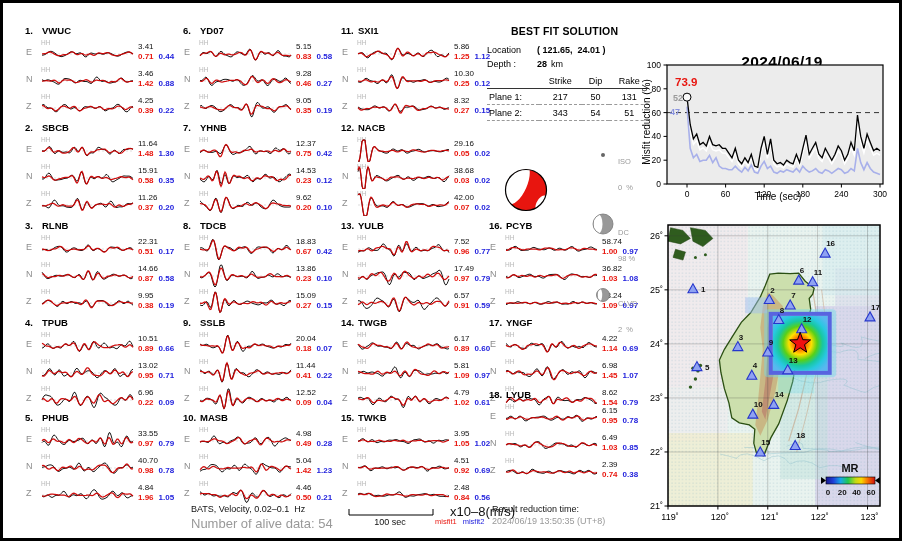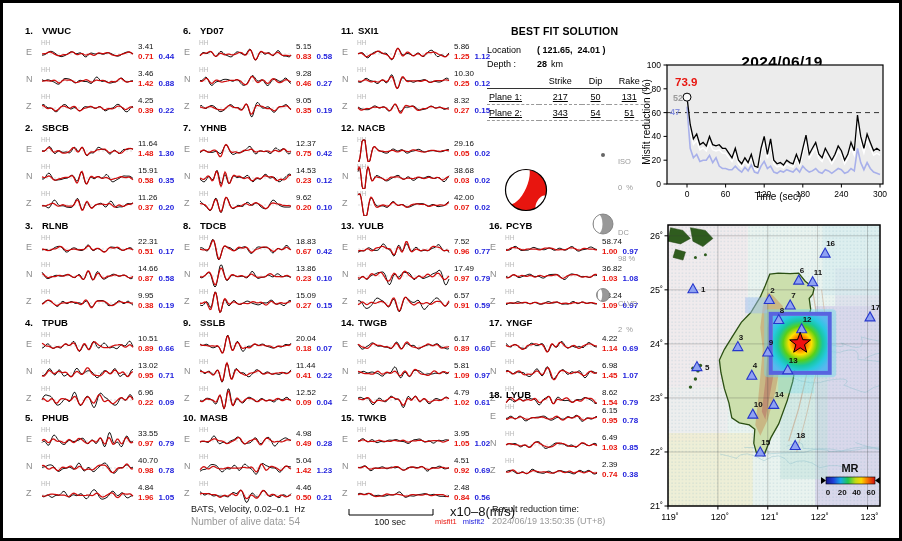--- a/index.html
+++ b/index.html
@@ -25,35 +25,35 @@
   .bf-line{font-size:9px;display:flex;align-items:baseline;margin-bottom:4px;white-space:pre;}
   .bf-lab{width:50px;}
   .bf-bold{font-weight:bold;}
   .bf-unit{margin-left:4px;}
   .mw-line{margin-bottom:2px;}
   .mw-val{font-size:15px;font-weight:bold;letter-spacing:.5px;}
   .bf-table{border-collapse:collapse;font-size:9px;width:162px;margin-top:1px;}
   .bf-table td{padding:2.5px 2px;text-align:center;}
   .bf-table td:first-child{text-align:left;width:48px;white-space:pre;}
   .bf-table tr.hdr td{border-bottom:1px solid #333;}
-  .bf-table tr.r td{border-bottom:1px dashed #999;text-decoration:underline;}
+  .bf-table tr.r td{border-bottom:1px dashed #999;}
   .beachball{position:absolute;left:12px;top:138px;}
   .mech{position:absolute;left:104px;top:116px;}
   .mech-row{display:flex;align-items:flex-start;margin-bottom:3px;}
   .mech-ico{width:24px;height:24px;display:flex;align-items:center;justify-content:center;}
   .mech-txt{font-size:7.5px;color:#999;line-height:8.5px;margin-left:3px;white-space:pre;}
   
   .datebox{position:absolute;left:660px;top:6px;width:238px;text-align:center;
            font-size:15.5px;font-weight:bold;line-height:21px;letter-spacing:.4px;white-space:pre;}
   .ylab{position:absolute;left:585px;top:112px;width:120px;height:14px;text-align:center;
         font-size:10px;color:#000;transform:rotate(-90deg);}
   .xlab{position:absolute;left:700px;top:188px;width:150px;text-align:center;font-size:10px;}
   
   .foot1{position:absolute;left:188px;top:501px;font-size:9px;color:#111;white-space:pre;}
-  .foot2{position:absolute;left:188px;top:513px;font-size:10px;color:#999;white-space:pre;}
+  .foot2{position:absolute;left:188px;top:513px;font-size:13px;color:#999;white-space:pre;}
   .sbar-label{position:absolute;left:346px;top:514px;width:82px;text-align:center;font-size:9px;color:#111;}
   .units{position:absolute;left:447px;top:501px;font-size:13px;color:#111;}
   .mlabels{position:absolute;left:432px;top:514px;font-size:7.5px;display:flex;gap:6px;}
   .res1{position:absolute;left:489px;top:501px;font-size:9px;color:#111;white-space:pre;}
   .res2{position:absolute;left:489px;top:513px;font-size:9px;color:#999;white-space:pre;}
 </style>
 </head>
 <body>
 
 <div class="fig">

